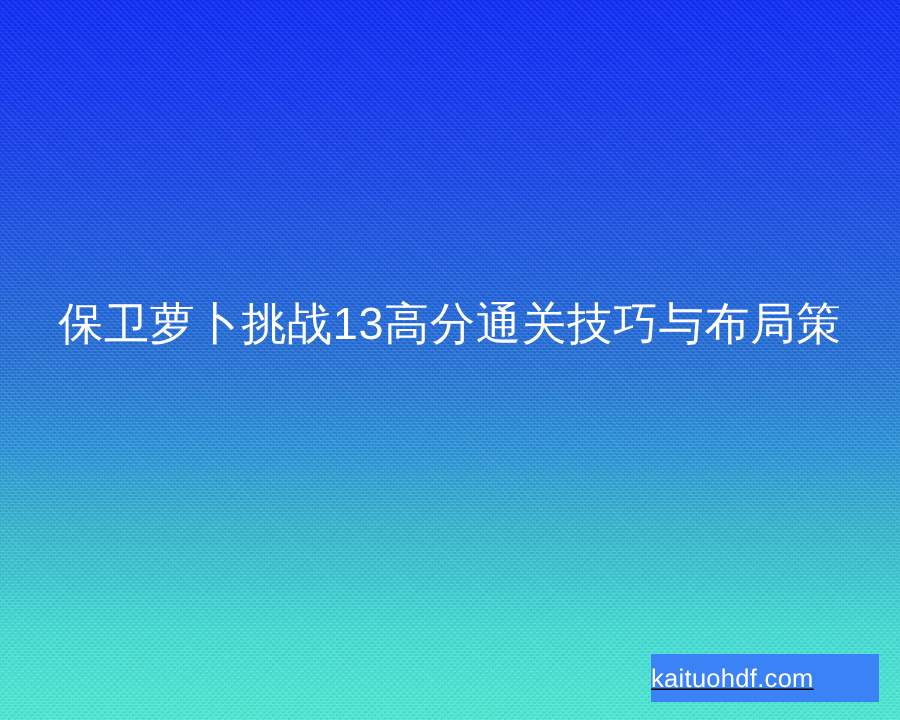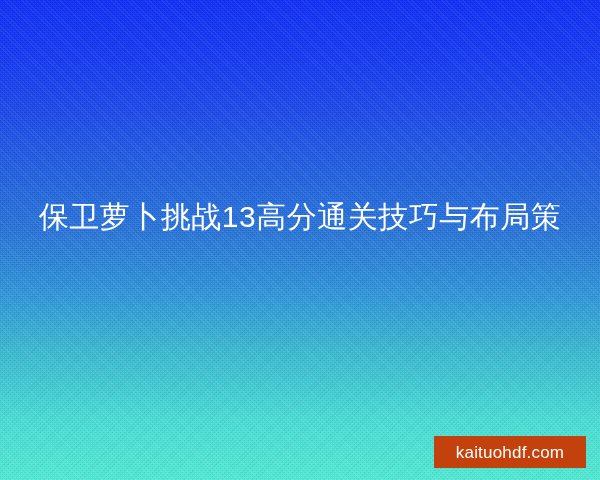--- a/index.html
+++ b/index.html
@@ -83,24 +83,25 @@
     white-space: nowrap;
   }
 
   
   #watermark-badge {
     position: absolute;
     left: 434px;
     top: 436px;
     width: 152px;
     height: 32px;
-    background: #c2410c;
+    background: #3b82f6;
     display: flex;
     align-items: center;
-    justify-content: center;
+    justify-content: flex-start;
+    text-decoration: underline;
   }
   #watermark-text {
     color: #ffffff;
     font-size: 17px;
     line-height: 17px;
     letter-spacing: 0.2px;
     white-space: nowrap;
   }
 </style>
 </head>

